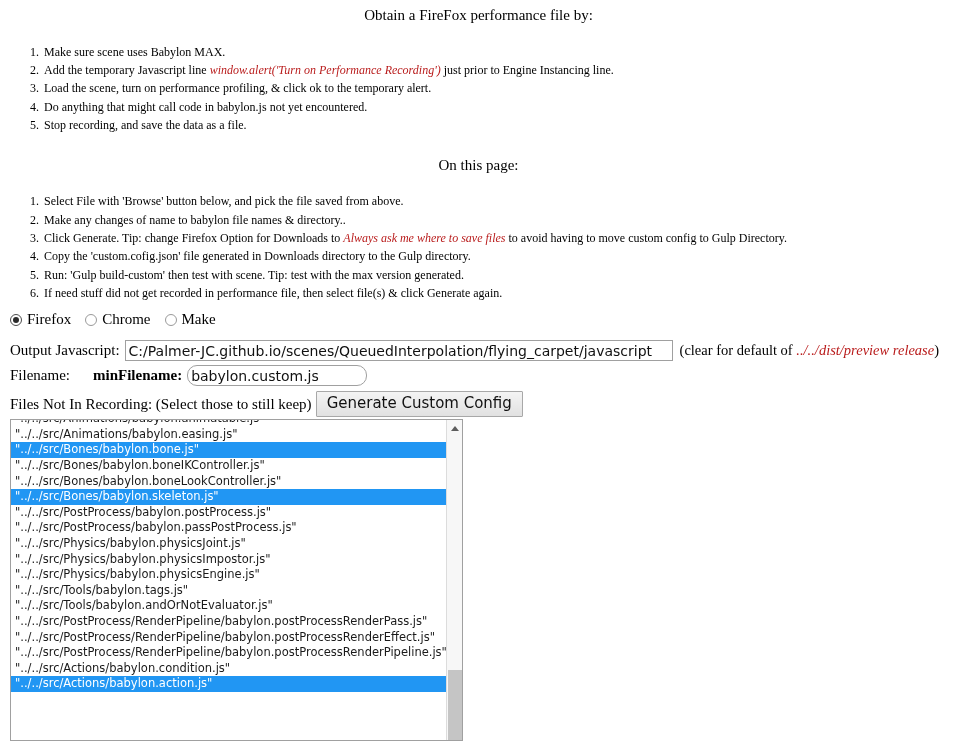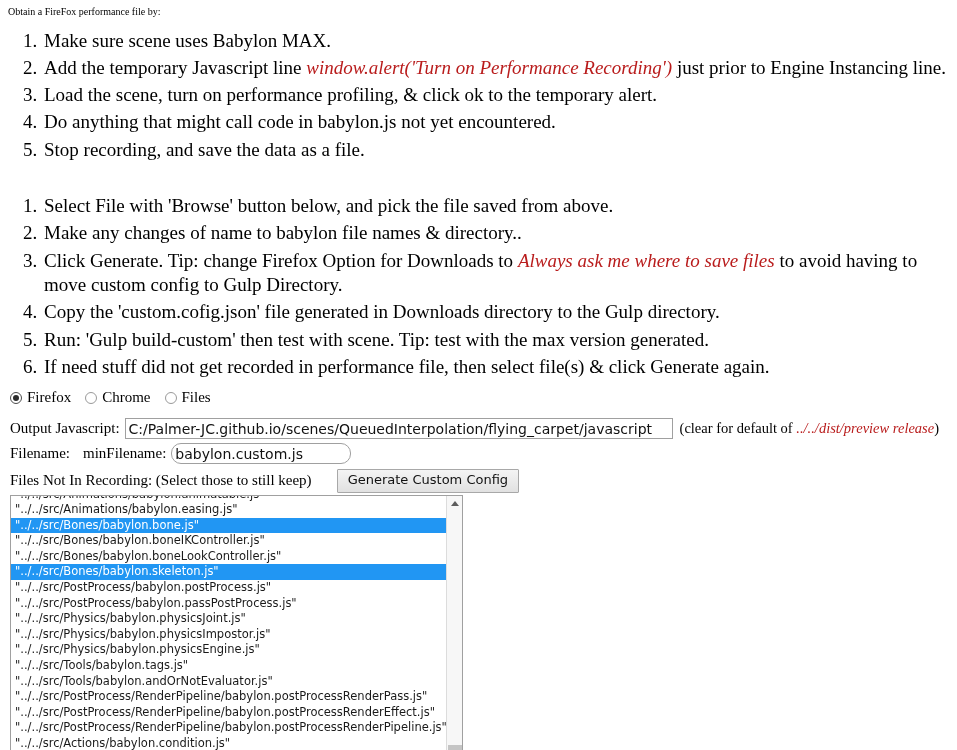--- a/index.html
+++ b/index.html
@@ -14,27 +14,28 @@
     font-family: "Liberation Serif", "DejaVu Serif", serif;
     font-size: 15px;
     color: #000000;
   }
   .page {
     padding: 6px 8px 0 8px;
     box-sizing: border-box;
   }
   .intro {
     margin: 0 0 2px 0;
-    font-size: 10px;
+    font-size: 15px;
     line-height: 1.25;
+    text-align: center;
   }
   ol.steps {
-    margin: 10px 0 10px 0;
+    margin: 20px 0 10px 0;
     padding-left: 34px;
-    font-size: 19px;
+    font-size: 12px;
     line-height: 1.28;
   }
   ol.steps li {
     margin: 0 0 3px 0;
     padding-left: 2px;
   }
   .red-italic {
     color: #b91c1c;
     font-style: italic;
     font-family: "Liberation Serif", "DejaVu Serif", serif;
@@ -134,39 +135,39 @@
   
   .fn-row {
     display: flex;
     align-items: center;
     margin: 4px 0 3px 2px;
     font-size: 15px;
     white-space: nowrap;
   }
   .fn-row .lbl { margin-right: 5px; }
   #filename-input { width: 180px; }
-  .fn-row .lbl2 { margin: 0 5px 0 8px; }
+  .fn-row .lbl2 { margin: 0 5px 0 18px; font-weight: bold; }
   #min-filename-input { width: 180px; border-radius: 10px; }
 
   
   .gen-row {
     display: flex;
     align-items: center;
     margin: 5px 0 2px 2px;
     font-size: 15px;
     white-space: nowrap;
   }
   .gen-btn {
     font-family: "DejaVu Sans", "Liberation Sans", sans-serif;
-    font-size: 13px;
+    font-size: 15px;
     background: linear-gradient(#f4f4f4, #e1e1e1);
     border: 1px solid #a8a8a8;
     border-radius: 1px;
     padding: 2px 10px 3px 10px;
-    margin-left: 25px;
+    margin-left: 4px;
     color: #111;
     cursor: pointer;
     line-height: 1.25;
   }
 
   
   .listbox-wrap {
     position: relative;
     width: 453px;
     height: 322px;
@@ -245,20 +246,21 @@
   <ol class="steps" id="steps-obtain">
       <li><span>Make sure scene uses Babylon MAX.</span></li>
       <li><span>Add the temporary Javascript line </span><span class="red-italic">window.alert('Turn on Performance Recording')</span><span> just prior to Engine Instancing line.</span></li>
       <li><span>Load the scene, turn on performance profiling, &amp; click ok to the temporary alert.</span></li>
       <li><span>Do anything that might call code in babylon.js not yet encountered.</span></li>
       <li><span>Stop recording, and save the data as a file.</span></li>
     </ol>
 
   <div class="spacer-a"></div>
 
+  <p class="intro">On this page:</p>
 
   <ol class="steps" id="steps-page">
       <li><span>Select File with 'Browse' button below, and pick the file saved from above.</span></li>
       <li><span>Make any changes of name to babylon file names &amp; directory..</span></li>
       <li><span>Click Generate. Tip: change Firefox Option for Downloads to </span><span class="red-italic">Always ask me where to save files</span><span> to avoid having to move custom config to Gulp Directory.</span></li>
       <li><span>Copy the 'custom.cofig.json' file generated in Downloads directory to the Gulp directory.</span></li>
       <li><span>Run: 'Gulp build-custom' then test with scene. Tip: test with the max version generated.</span></li>
       <li><span>If need stuff did not get recorded in performance file, then select file(s) &amp; click Generate again.</span></li>
     </ol>
 
@@ -266,21 +268,21 @@
       <label class="radio-item">
         <span class="radio-dot checked"></span>
         <span>Firefox</span>
       </label>
       <label class="radio-item">
         <span class="radio-dot"></span>
         <span>Chrome</span>
       </label>
       <label class="radio-item">
         <span class="radio-dot"></span>
-        <span>Files</span>
+        <span>Make</span>
       </label>
     </div>
 
 
   <div class="out-row">
     <span class="lbl">Output Javascript:</span>
     <input class="txt" id="output-dir-input" type="text" value="C:/Palmer-JC.github.io/scenes/QueuedInterpolation/flying_carpet/javascript" style="">
     <span class="note">
       <span>(clear for default of </span><span class="red-italic">../../dist/preview release</span><span>)</span>
     </span>

